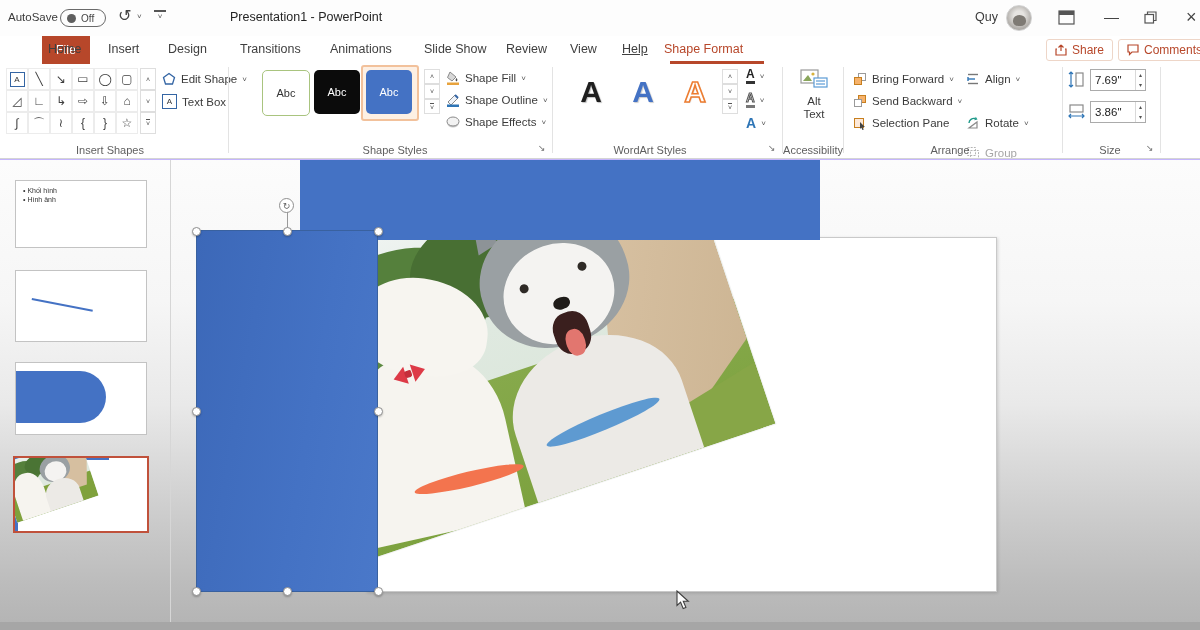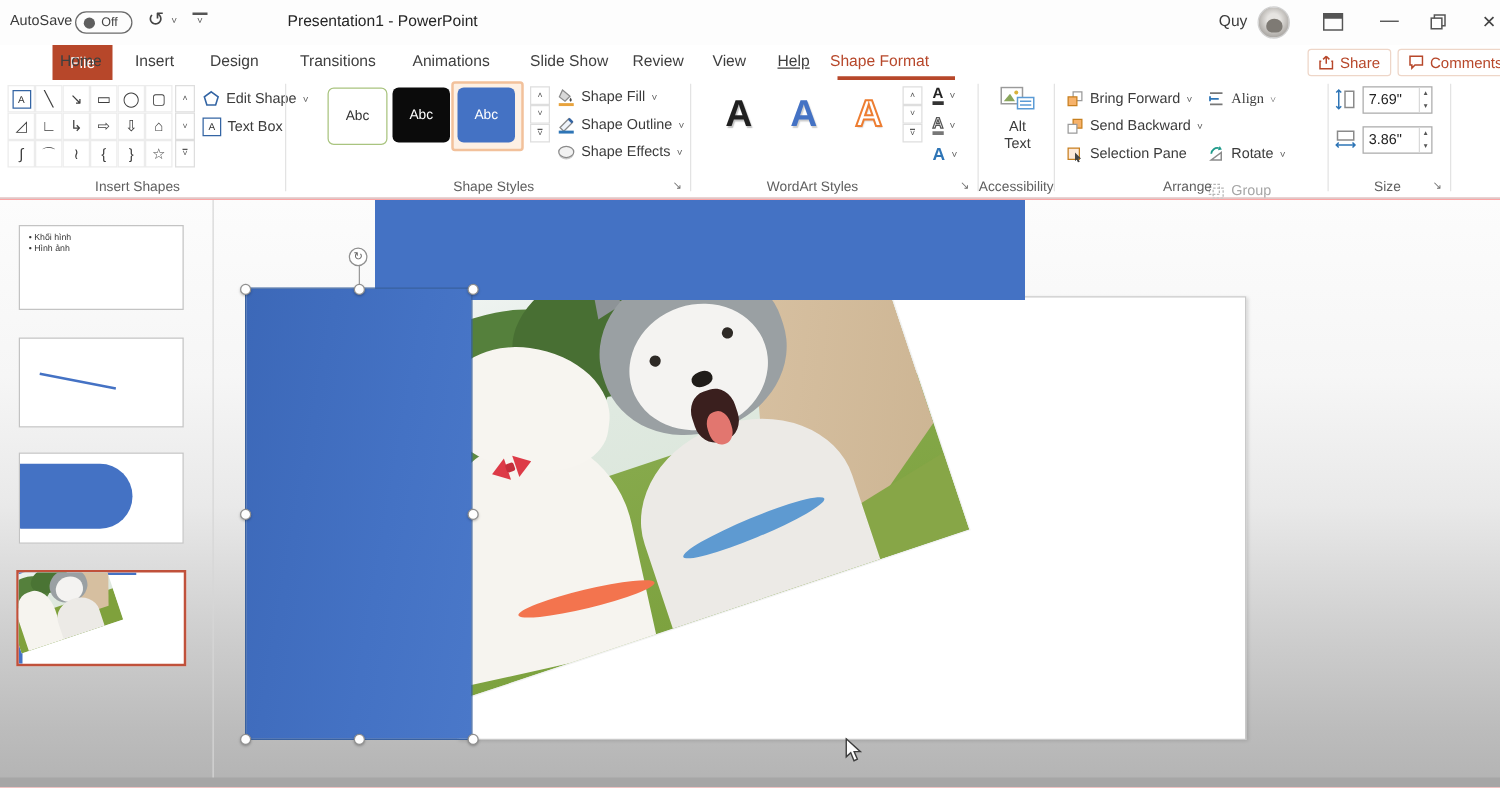--- a/index.html
+++ b/index.html
@@ -1,17 +1,17 @@
 <!DOCTYPE html>
 <html><head>
 <meta charset="utf-8">
 <style>
   html,body{margin:0;padding:0;}
   .app{position:relative;width:1200px;height:630px;overflow:hidden;
-       font-family:"Liberation Sans","DejaVu Sans",sans-serif;background:#fca5a5;
+       font-family:"Liberation Sans","DejaVu Sans",sans-serif;background:#c4b5fd;
        -webkit-font-smoothing:antialiased;}
   .ab{position:absolute;}
   
   .titlebar{left:0;top:0;width:1200px;height:36px;background:#fdfdfd;}
   .tb-text{font-size:11.5px;color:#3b3b3b;}
   .toggle{width:46px;height:18px;border:1px solid #6a6a6a;border-radius:10px;display:flex;align-items:center;gap:5px;padding:0 6px;box-sizing:border-box;}
   .toggle .dot{width:9px;height:9px;border-radius:50%;background:#5f5f5f;}
   .toggle .lbl{font-size:10px;color:#444;}
   .searchbox{width:336px;height:24px;background:#fff;border:1px solid #a8a8a8;border-radius:3px;display:flex;align-items:center;box-sizing:border-box;padding-left:50px;gap:8px;}
   .searchbox .ph{font-size:12px;color:#6d6d6d;}
@@ -281,21 +281,21 @@
       <span>Send Backward</span>
         <span class="car">˅</span>
     </div>
     <div class="ab rbtn" style="left:853px;top:52px;">
       <svg class="icon12" viewBox="0 0 14 14">
           <rect x="1.5" y="2.5" width="9" height="9" fill="#fde9d9" stroke="#c77f1e"></rect>
           <path d="M7 6 L12 11 L9.6 11 L10.8 13.4 L9.4 14 L8.3 11.6 L7 13 Z" fill="#444"></path>
         </svg>
       <span>Selection Pane</span>
     </div>
-    <div class="ab rbtn" style="left:966px;top:8px;font-family:Liberation Serif, serif;">
+    <div class="ab rbtn" style="left:966px;top:8px;">
       <svg class="icon12" viewBox="0 0 14 14">
           <line x1="2" y1="2.5" x2="12" y2="2.5" stroke="#777" stroke-width="1.4"></line>
           <line x1="2" y1="7" x2="9" y2="7" stroke="#2E75B6" stroke-width="1.4"></line>
           <line x1="2" y1="11.5" x2="12" y2="11.5" stroke="#777" stroke-width="1.4"></line>
           <path d="M2 5 L2 9" stroke="#2E75B6" stroke-width="1.4"></path>
         </svg>
       <span>Align</span>
         <span class="car">˅</span>
     </div>
     <div class="ab rbtn disabled" style="left:966px;top:30px;">

